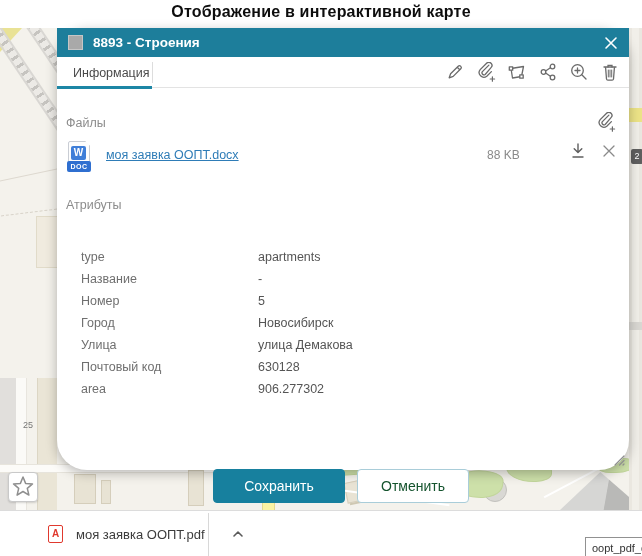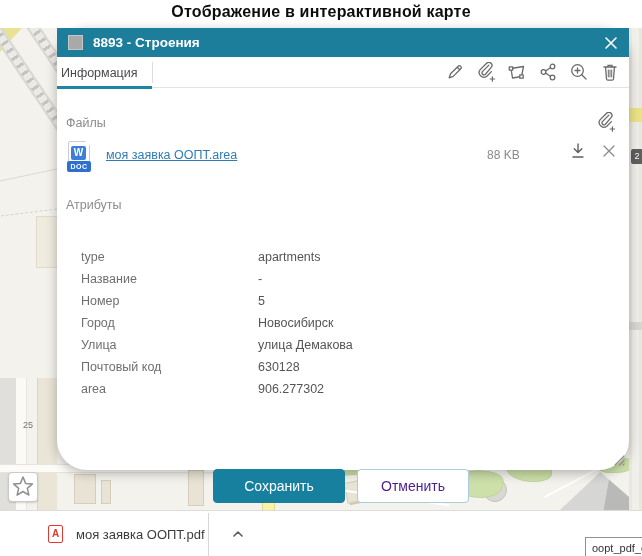--- a/index.html
+++ b/index.html
@@ -69,21 +69,21 @@
   
   .dialog { position:absolute; left:57px; top:28px; width:572px; height:442px; z-index:3;
     background:#fff; box-shadow:0 3px 12px rgba(0,0,0,.28);border-radius:30px; }
   .dlg-header { position:absolute; left:0; top:0; width:100%; height:29px; background:#1d7e9b;
     display:flex; align-items:center; padding:0 9px; }
   .dlg-swatch { width:15px; height:15px; background:#a9a9a9; border:1px solid #c6c6c6; margin:0 10px 0 2px; }
   .dlg-title { color:#fff; font-weight:bold; font-size:13.5px; }
   .dlg-close { margin-left:auto; width:18px; height:18px; display:flex; align-items:center; justify-content:center; cursor:pointer; }
   .tabbar { position:absolute; left:0; top:29px; width:100%; height:31px; border-bottom:1px solid #e3e3e3; background:#fff; }
   .tab { position:absolute; left:0; top:0; width:95px; height:31px; font-size:12.5px; color:#4a4a4a;
-    display:flex; align-items:center; padding-left:4px; }
+    display:flex; align-items:center; padding-left:16px; }
   .tab-underline { position:absolute; left:0; bottom:-1px; width:95px; height:3px; background:#1d86a5; }
   .tab-sep { position:absolute; left:95px; top:5px; width:0; height:21px; border-left:1px solid #ddd; }
   .toolbar { position:absolute; right:9px; top:5px; display:flex; gap:11px; }
   .tbtn { width:20px; height:20px; display:flex; align-items:center; justify-content:center; cursor:pointer; }
   .sec-label { position:absolute; font-size:12.5px; color:#8c8c8c; }
   .files-label { left:9px; top:88px; }
   .attach-add { position:absolute; right:13px; top:84px; width:20px; height:20px; cursor:pointer; }
   .doc-icon { position:absolute; left:10px; top:113px; width:26px; height:31px; }
   .doc-page { position:absolute; left:1px; top:0; width:22px; height:27px; background:#fdfdfd;
     border:1px solid #c9cdd4; border-radius:2px;
@@ -102,21 +102,21 @@
   .attrs-label { left:9px; top:170px; }
   .attrs { position:absolute; left:24px; top:192px; width:420px;margin-top:26px; }
   .attr-row { display:flex; height:22px; align-items:center; }
   .attr-label { width:177px; font-size:12.5px; color:#6f6f6f; }
   .attr-value { font-size:12.5px; color:#555; }
   .dlg-buttons { position:absolute; left:0; top:396px; width:100%; height:34px;margin-top:45px; }
   .btn-save { position:absolute; left:156px; top:0; width:132px; height:34px; background:#17809e;
     border:1px solid #17809e; border-radius:4px; color:#fff; font-size:14px;
     font-family:"Liberation Sans",sans-serif; cursor:pointer; }
   .btn-cancel { position:absolute; left:300px; top:0; width:112px; height:34px; background:#fff;
-    border:1px solid #a9cdd9; border-radius:4px; color:#4c1d95; font-size:14px;
+    border:1px solid #a9cdd9; border-radius:4px; color:#14532d; font-size:14px;
     font-family:"Liberation Sans",sans-serif; cursor:pointer; }
   .resize-handle { position:absolute; right:2px; bottom:2px; width:16px; height:16px; cursor:nwse-resize; }
 
   
   .dl-bar { position:absolute; left:0; top:510px; width:642px; height:46px; background:#fff;
     border-top:1px solid #dcdcdc; z-index:4; }
   .dl-item { position:absolute; left:38px; top:8px; height:30px; display:flex; align-items:center;
     gap:13px; padding:0 10px; cursor:pointer; }
   .pdf-icon { width:15px; height:18px; background:#fff; border:1px solid #e0392e; border-radius:2px;
     color:#e0392e; font-size:10px; font-weight:bold; text-align:center; line-height:16px; }
@@ -252,21 +252,21 @@
         <path d="M12.9 3.1 L6.4 9.6 a2 2 0 0 0 2.8 2.8 L15 5.6 a3.1 3.1 0 0 0-4.4-4.4 L4.2 7.6 a4.7 4.7 0 0 0 6.6 6.6 L15.4 9.6"></path>
         <path d="M14.2 17 h4.4 M16.4 14.8 v4.4" stroke-width="1.2"></path>
       </svg>
     </span>
 
     <div class="doc-icon">
       <div class="doc-page"></div>
       <div class="doc-w">W</div>
       <div class="doc-badge">DOC</div>
     </div>
-    <a class="file-link">моя заявка ООПТ.area</a>
+    <a class="file-link">моя заявка ООПТ.docx</a>
     <span class="file-size">88 KB</span>
     <span class="file-download">
       <svg width="20" height="20" viewBox="0 0 20 20" fill="none" stroke="#5f5f5f" stroke-width="1.4" stroke-linecap="round">
         <path d="M10 3 v8.5 M6.2 7.8 l3.8 3.8 3.8-3.8 M5 16 h10"></path>
       </svg>
     </span>
     <span class="file-remove">
       <svg width="18" height="18" viewBox="0 0 18 18" fill="none" stroke="#8a8a8a" stroke-width="1.3" stroke-linecap="round">
         <path d="M4 4 L14 14 M14 4 L4 14"></path>
       </svg>

